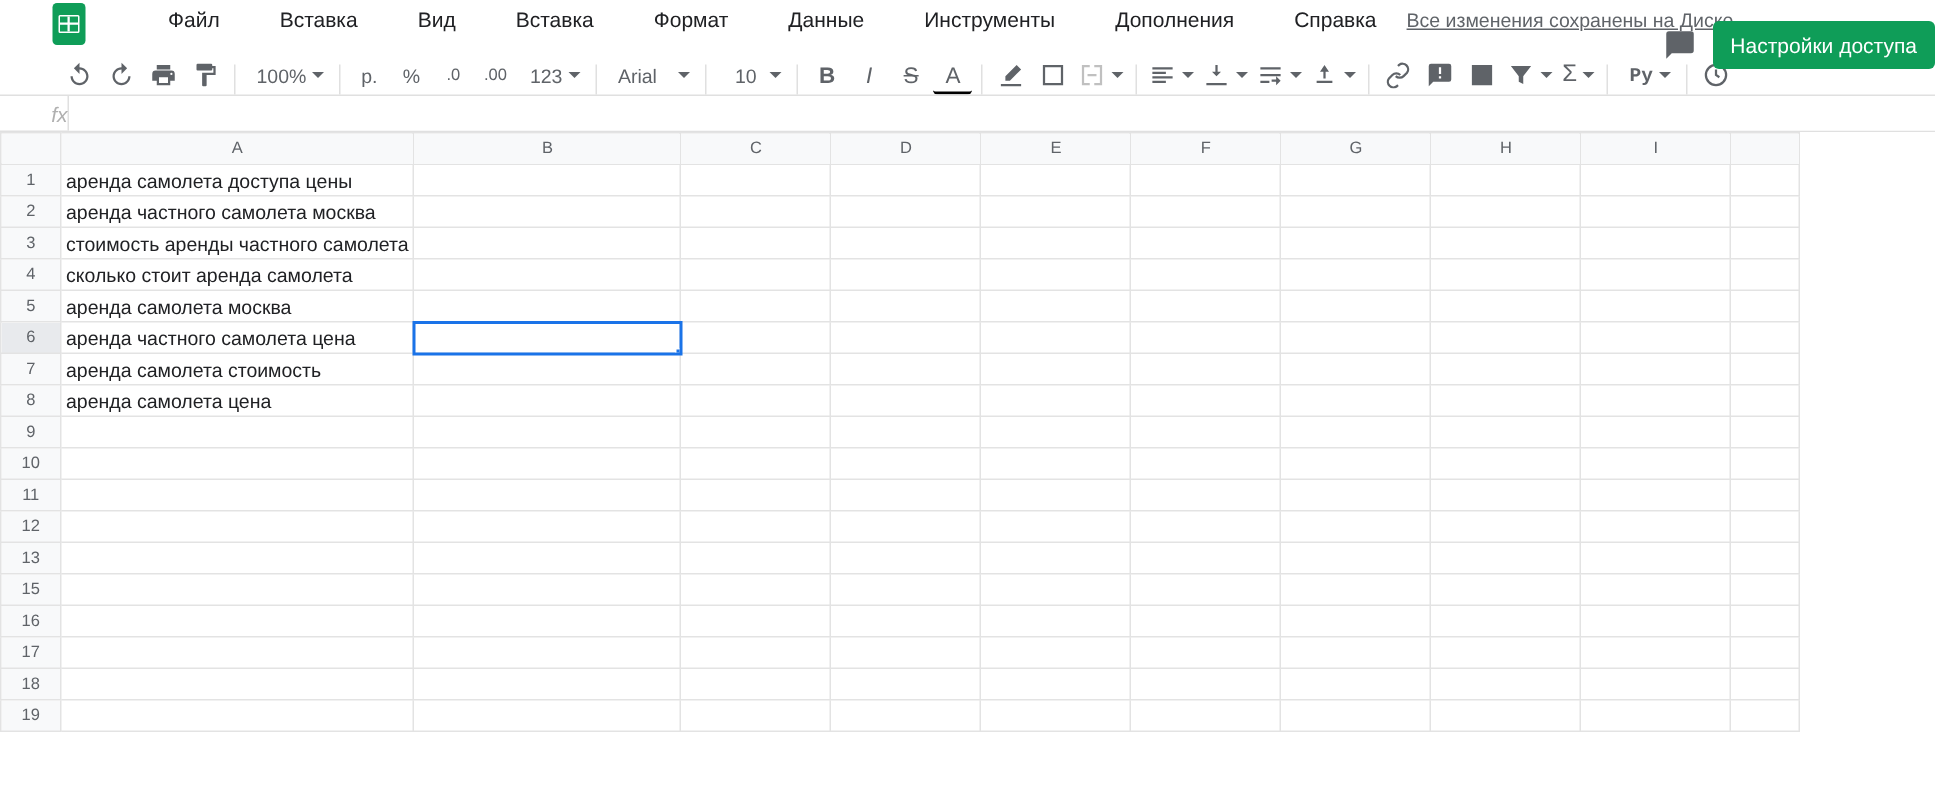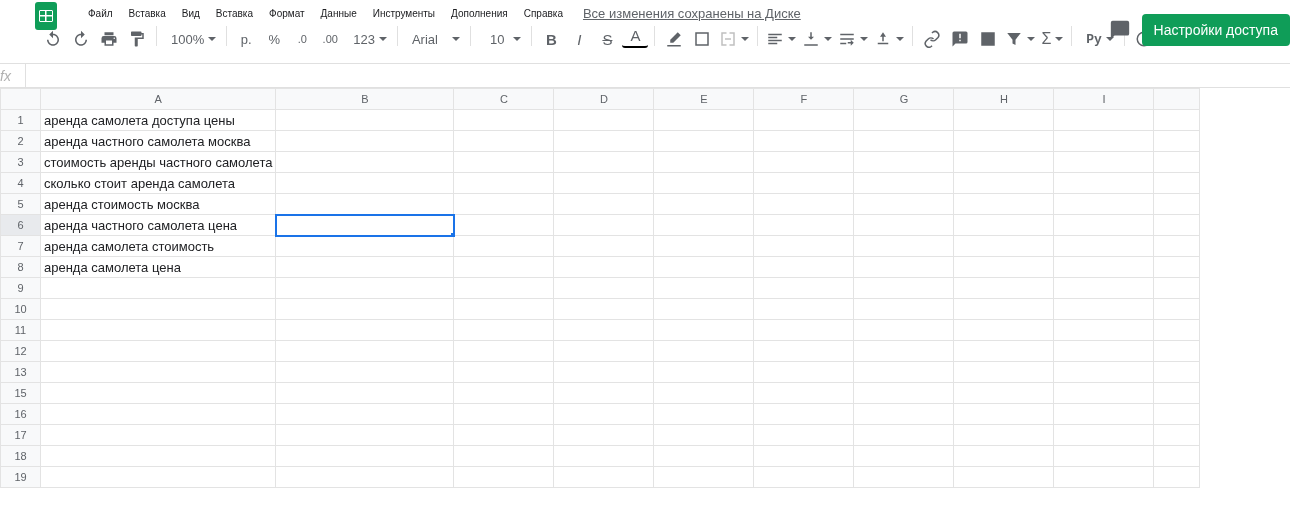--- a/index.html
+++ b/index.html
@@ -2,43 +2,43 @@
 <html><head>
 <meta charset="utf-8">
 <style>
   * { box-sizing: border-box; margin: 0; padding: 0; }
   body { font-family: Arial, sans-serif; font-size: 13px; color: #202124; background: #fff; overflow: hidden; width: 1290px; height: 523px; }
   
   .menubar { display: flex; align-items: center; height: 26px; padding-left: 30px; gap: 0; position: relative; }
   .sheets-logo { position: absolute; left: 35px; top: 2px; width: 22px; height: 28px; background: #0f9d58; border-radius: 3px; display: flex; align-items: center; justify-content: center; }
   .sheets-logo::after { content: ""; display: block; width: 12px; height: 10px; border: 1.5px solid #fff; border-radius: 1px; background: linear-gradient(#fff,#fff) center/100% 1.5px no-repeat, linear-gradient(#fff,#fff) center/1.5px 100% no-repeat; }
   .menubar .spacer-logo { width: 50px; }
-  .menu-item { padding: 4px 8px; font-size: 10px; color: #202124; cursor: pointer; border-radius: 3px; }
+  .menu-item { padding: 4px 8px; font-size: 14px; color: #202124; cursor: pointer; border-radius: 3px; margin-left: 24px; }
   .save-status { margin-left: 12px; font-size: 13px; color: #5f6368; text-decoration: underline; cursor: pointer; }
   .top-right { position: absolute; right: 0; top: 14px; display: flex; align-items: center; gap: 10px; }
   .comment-icon { width: 24px; height: 24px; color: #5f6368; display:flex; align-items:center; justify-content:center; cursor:pointer; }
   .share-btn { background: #0f9d58; color: #fff; height: 32px; padding: 0 12px; border-radius: 4px; display: flex; align-items: center; font-size: 14px; font-weight: 500; cursor: pointer; }
   
-  .toolbar { display: flex; align-items: flex-start; height: 38px; padding: 0 30px 0 40px; border-bottom: 1px solid #e0e0e0; gap: 2px; }
+  .toolbar { display: flex; align-items: flex-end; height: 38px; padding: 0 30px 0 40px; border-bottom: 1px solid #e0e0e0; gap: 2px; }
   .tb-btn { width: 26px; height: 26px; display: flex; align-items: center; justify-content: center; color: #5f6368; cursor: pointer; border-radius: 3px; font-size: 15px; }
   .tb-btn svg { width: 18px; height: 18px; fill: currentColor; }
   .tb-sep { width: 1px; height: 20px; background: #e0e0e0; margin: 0 4px; }
   .tb-dropdown { display: flex; align-items: center; height: 26px; padding: 0 4px 0 8px; color: #5f6368; cursor: pointer; border-radius: 3px; font-size: 13px; gap: 4px; }
   .caret { width: 0; height: 0; border-left: 4px solid transparent; border-right: 4px solid transparent; border-top: 4px solid #5f6368; }
   .tb-txt { font-size: 13px; color: #5f6368; padding: 0 2px; }
   .font-name { min-width: 60px; }
   .font-size { min-width: 20px; text-align: center; border: 1px solid transparent; padding: 2px 4px; }
   .bold { font-weight: bold; }
   .italic { font-style: italic; }
   .strike { text-decoration: line-through; }
   .text-color { border-bottom: 2px solid #000; line-height: 14px; padding-bottom: 0; height: 22px; }
   .py-label { font-family: Liberation Mono, monospace; font-weight: bold; font-size: 13px; }
   
   .fx-bar { display: flex; align-items: center; height: 24px; border-bottom: 1px solid #e0e0e0; }
-  .fx-label { width: 26px; text-align: left; font-style: italic; color: #b0b0b0; font-size: 14px; border-right: 1px solid #e0e0e0; height: 100%; line-height: 24px; }
+  .fx-label { width: 46px; text-align: right; font-style: italic; color: #b0b0b0; font-size: 14px; border-right: 1px solid #e0e0e0; height: 100%; line-height: 24px; }
   .fx-input { flex: 1; height: 100%; border: none; outline: none; padding: 0 8px; font-size: 13px; }
   
   .grid-area { position: relative; overflow: hidden; }
   .grid { border-collapse: collapse; table-layout: fixed; font-size: 13px; }
   .grid th, .grid td { border: 1px solid #e3e3e3; height: 21px; padding: 0 3px; text-align: left; white-space: nowrap; overflow: hidden; }
   .grid th { background: #f8f9fa; color: #5f6368; font-weight: normal; text-align: center; font-size: 11px; position: relative; }
   .grid .corner { width: 40px; background: #f8f9fa; }
   .grid .rowhdr { width: 40px; text-align: center; background: #f8f9fa; color: #5f6368; font-size: 11px; }
   .col-A { width: 235px; }
   .col-def { width: 100px; }
@@ -275,21 +275,21 @@
           <td></td>
           <td></td>
           <td></td>
           <td></td>
           <td></td>
           <td></td>
           <td></td>
         </tr>
         <tr>
           <td class="rowhdr">5</td>
-          <td>аренда стоимость москва</td>
+          <td>аренда самолета москва</td>
           <td></td>
           <td></td>
           <td></td>
           <td></td>
           <td></td>
           <td></td>
           <td></td>
           <td></td>
           <td></td>
         </tr>

